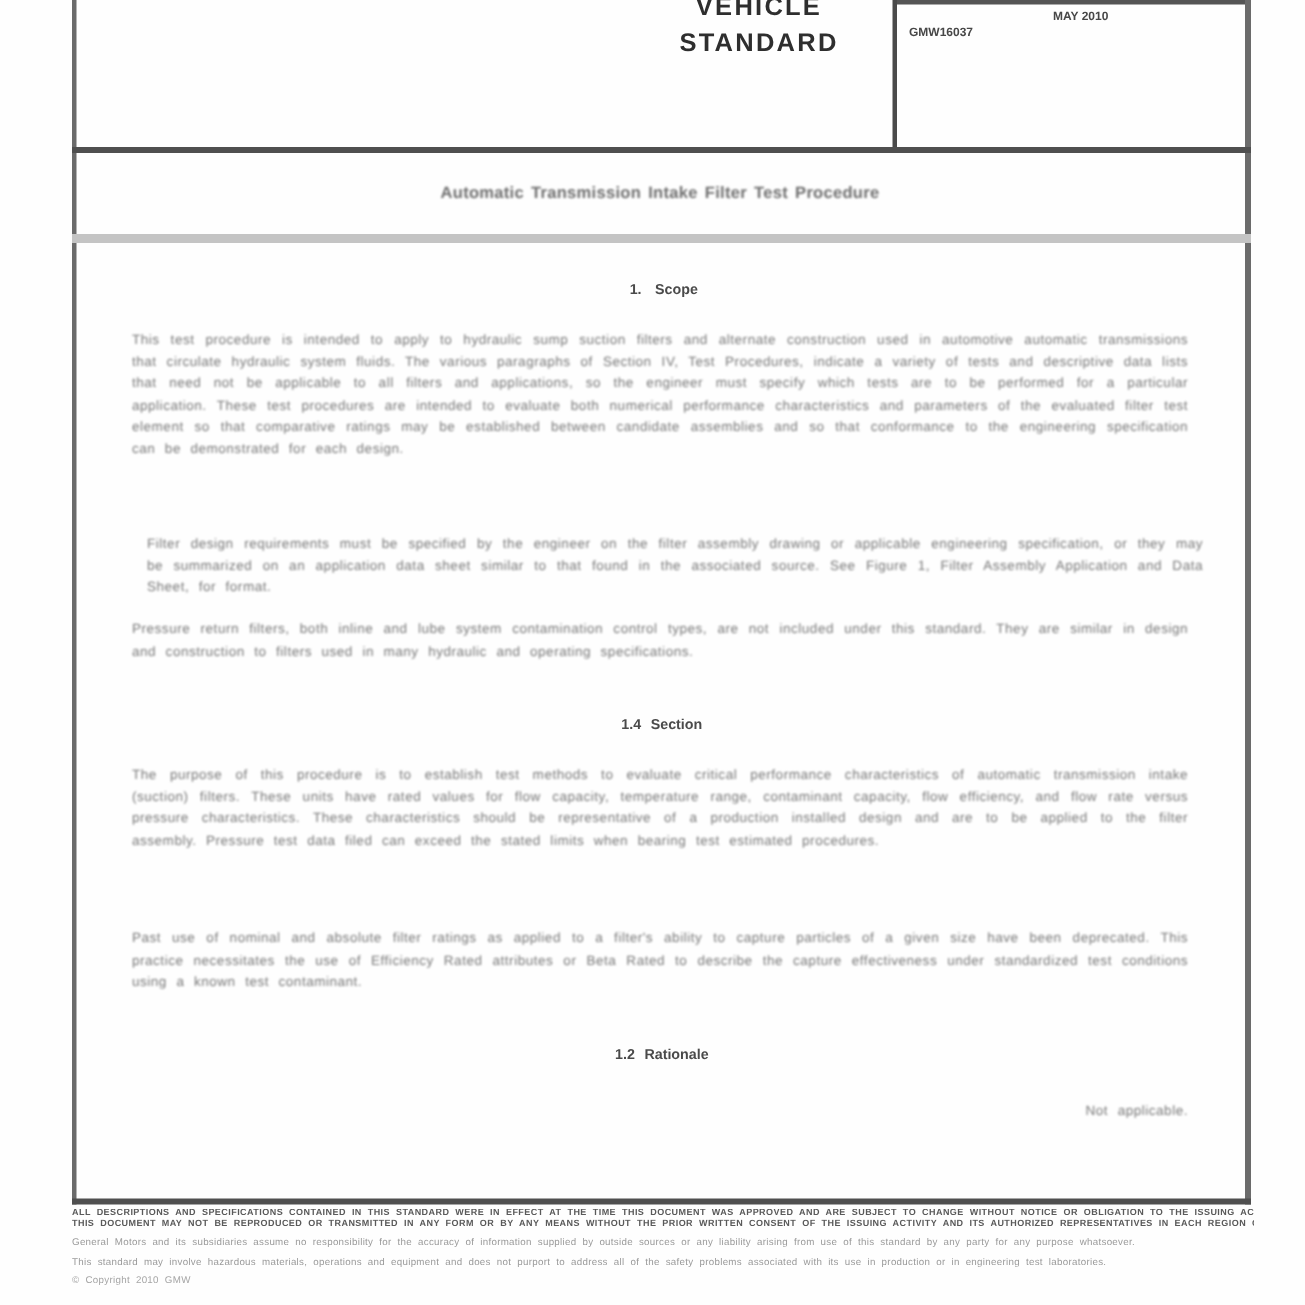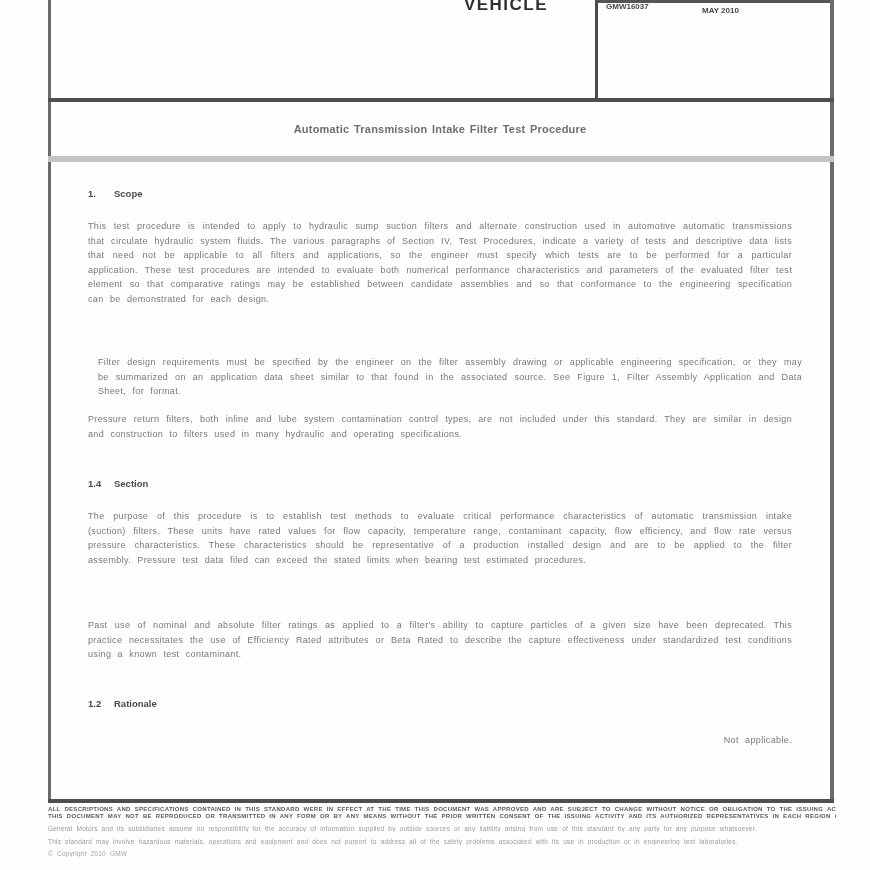--- a/index.html
+++ b/index.html
@@ -29,21 +29,21 @@
   .hdr-meta{font-size:8px;font-weight:bold;color:#474747;filter:blur(.4px);white-space:nowrap;}
   
   .doc-title{
     top:123px;left:170px;width:540px;text-align:center;
     font-size:11px;font-weight:bold;color:#6e6e6e;
     letter-spacing:.2px;word-spacing:1.5px;filter:blur(.55px);
   }
   
   .sec-heading{
     left:88px;width:700px;font-size:9.5px;font-weight:bold;color:#4a4a4a;
-    filter:blur(.45px);white-space:nowrap;
+    filter:blur(.45px);white-space:nowrap;text-align:center;
   }
   .sec-heading .sec-num{display:inline-block;min-width:26px;}
   .para{
     left:88px;width:704px;margin:0;text-align:justify;
     font-size:9px;line-height:14.5px;color:#787878;
     letter-spacing:.35px;word-spacing:3.5px;filter:blur(.6px);
   }
   .para-short{text-align:right;}
   
   .foot-bold{
@@ -61,26 +61,27 @@
 
 <div id="canvas">
 
   <div class="abs v-border" style="left:48px;top:0;width:3px;height:803px;"></div>
   <div class="abs v-border" style="left:830px;top:0;width:4px;height:803px;"></div>
 
   <div class="abs" style="left:51px;top:0;width:779px;height:110px;overflow:hidden;">
     <div class="abs clipped-smudge">WORLDWIDE ENGINEERING STANDARDS</div>
     <div class="abs std-type">
       <div>VEHICLE</div>
+      <div>STANDARD</div>
     </div>
   </div>
 
   <div class="abs v-border" style="left:595px;top:0;width:3px;height:98px;background:#4a4a4a;"></div>
   <div class="abs box-topline" style="left:598px;top:0;width:232px;height:3px;"></div>
-  <div class="abs hdr-meta" style="left:606px;top:2px;text-align:center;">GMW16037</div>
+  <div class="abs hdr-meta" style="left:606px;top:17px;text-align:center;">GMW16037</div>
   <div class="abs hdr-meta" style="left:702px;top:6px;">MAY 2010</div>
 
   <div class="abs h-rule" style="left:48px;top:98px;width:786px;height:4px;"></div>
 
   <div class="abs doc-title">Automatic Transmission Intake Filter Test Procedure</div>
 
   <div class="abs gray-band" style="left:48px;top:156px;width:786px;height:6px;"></div>
 
   <div class="abs sec-heading" style="top:188px;">
     <span class="sec-num">1.</span><span>Scope</span>

